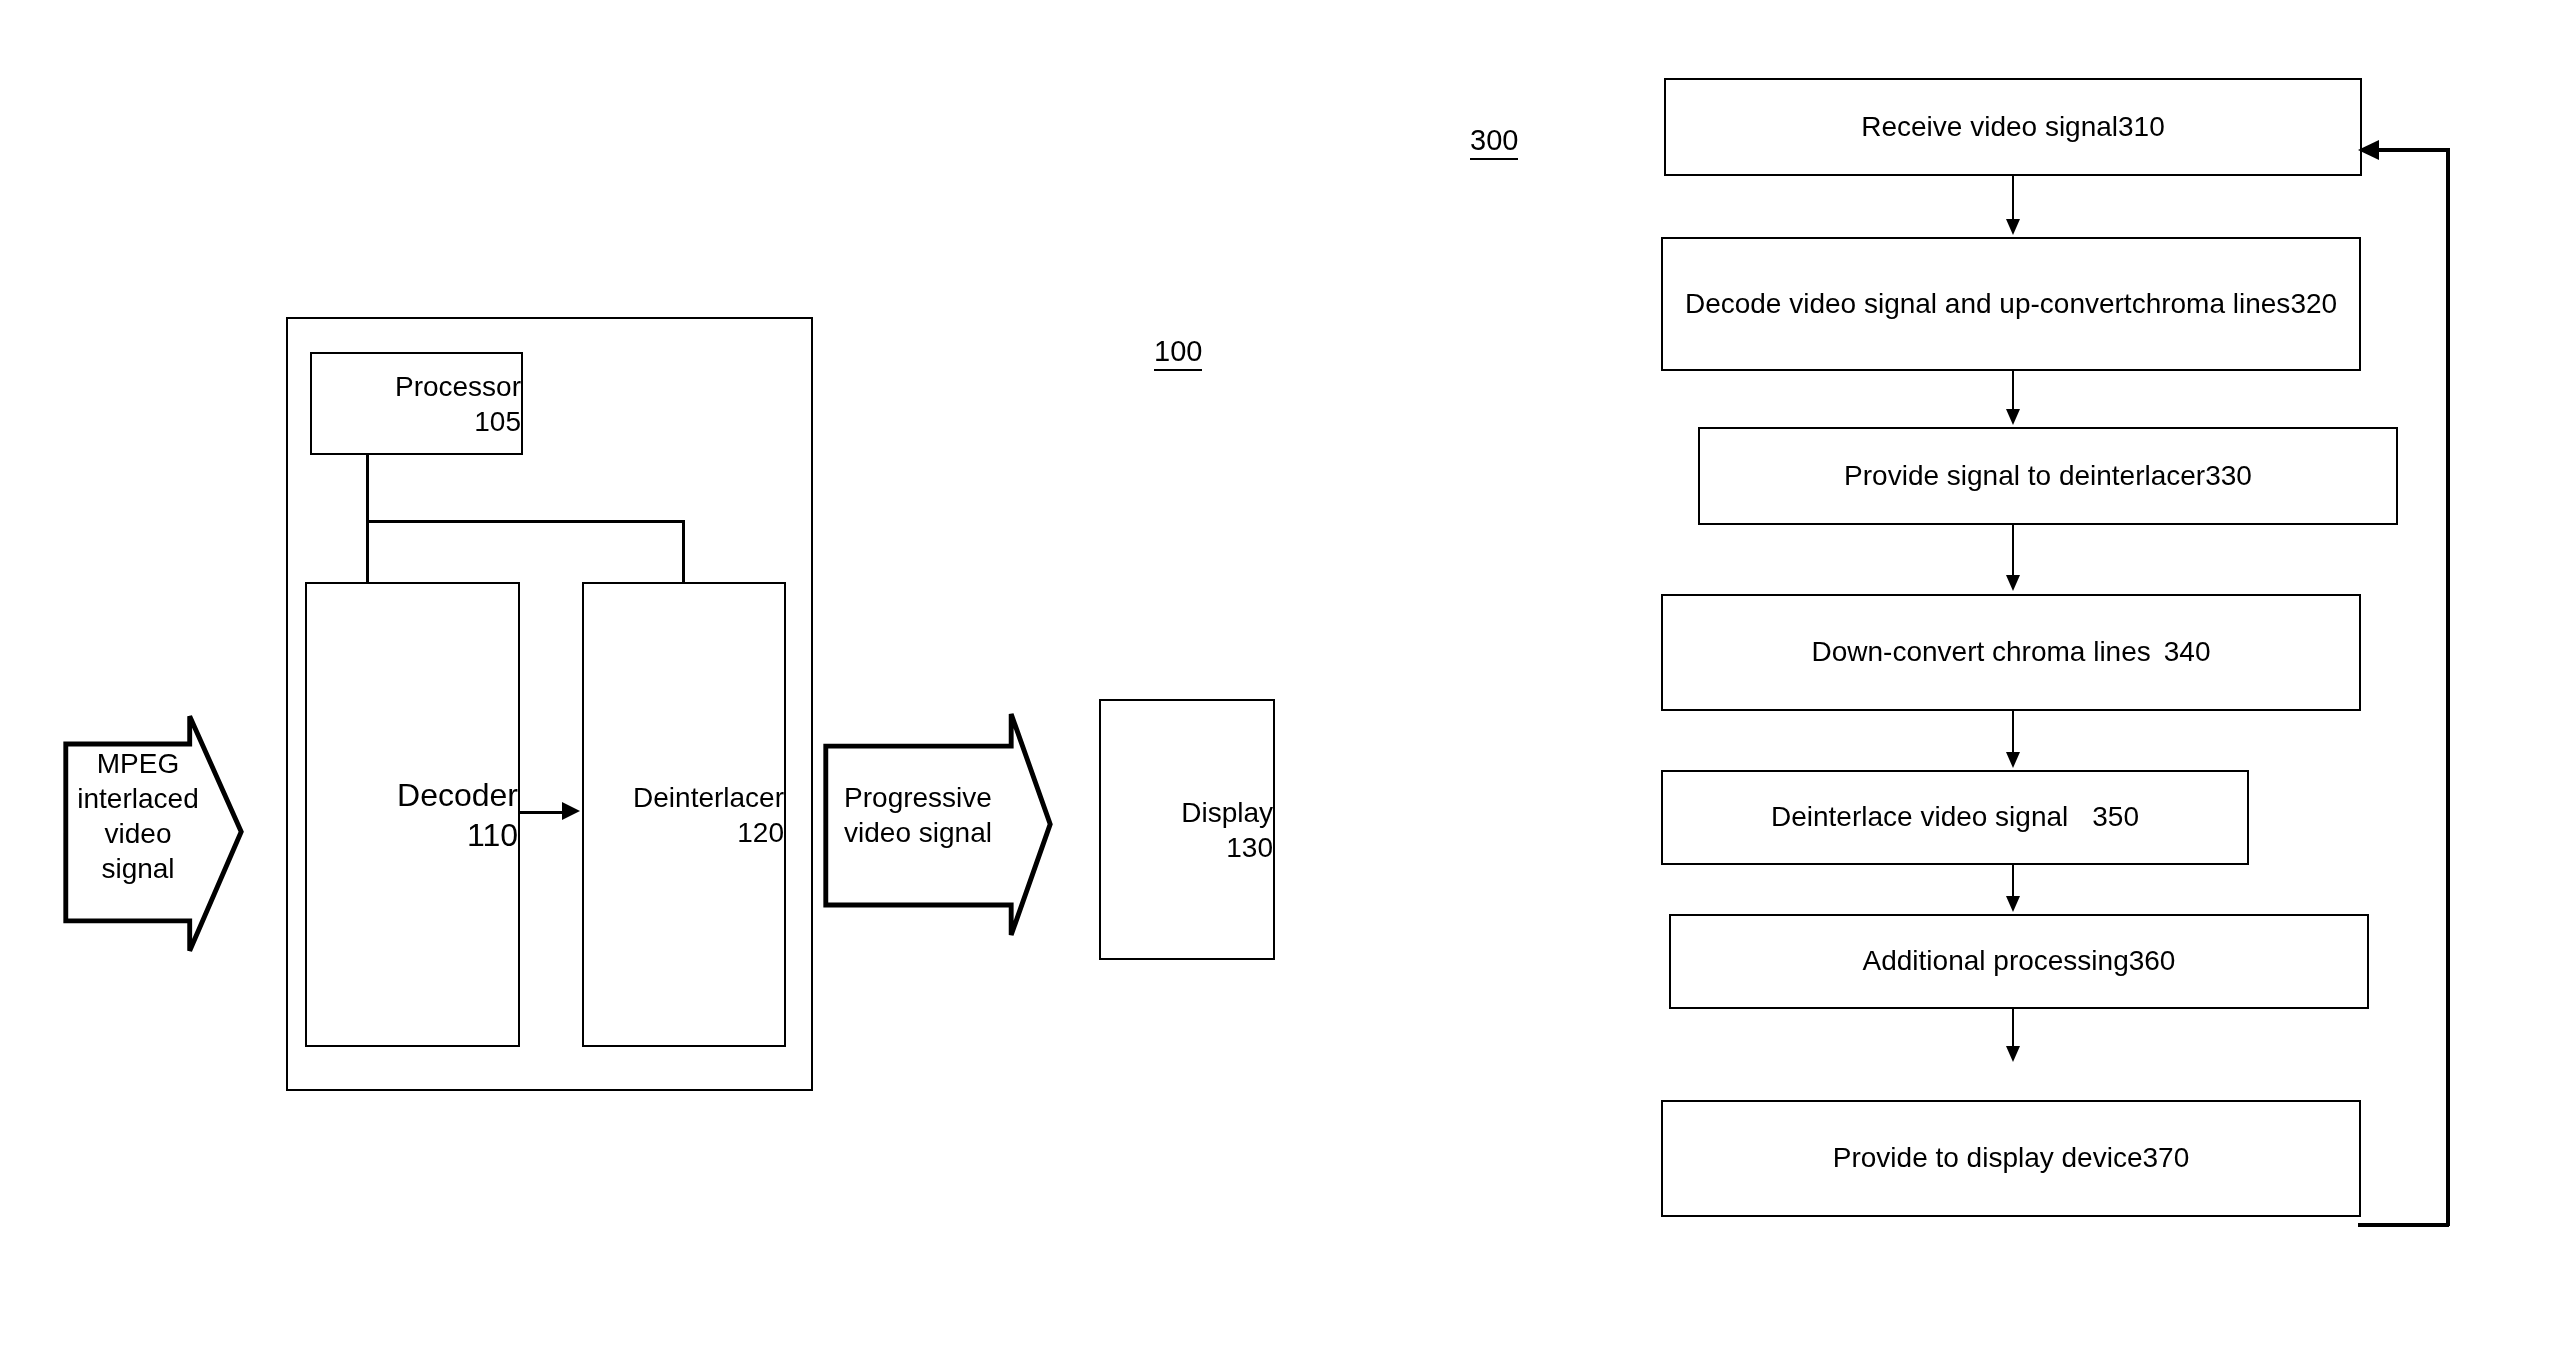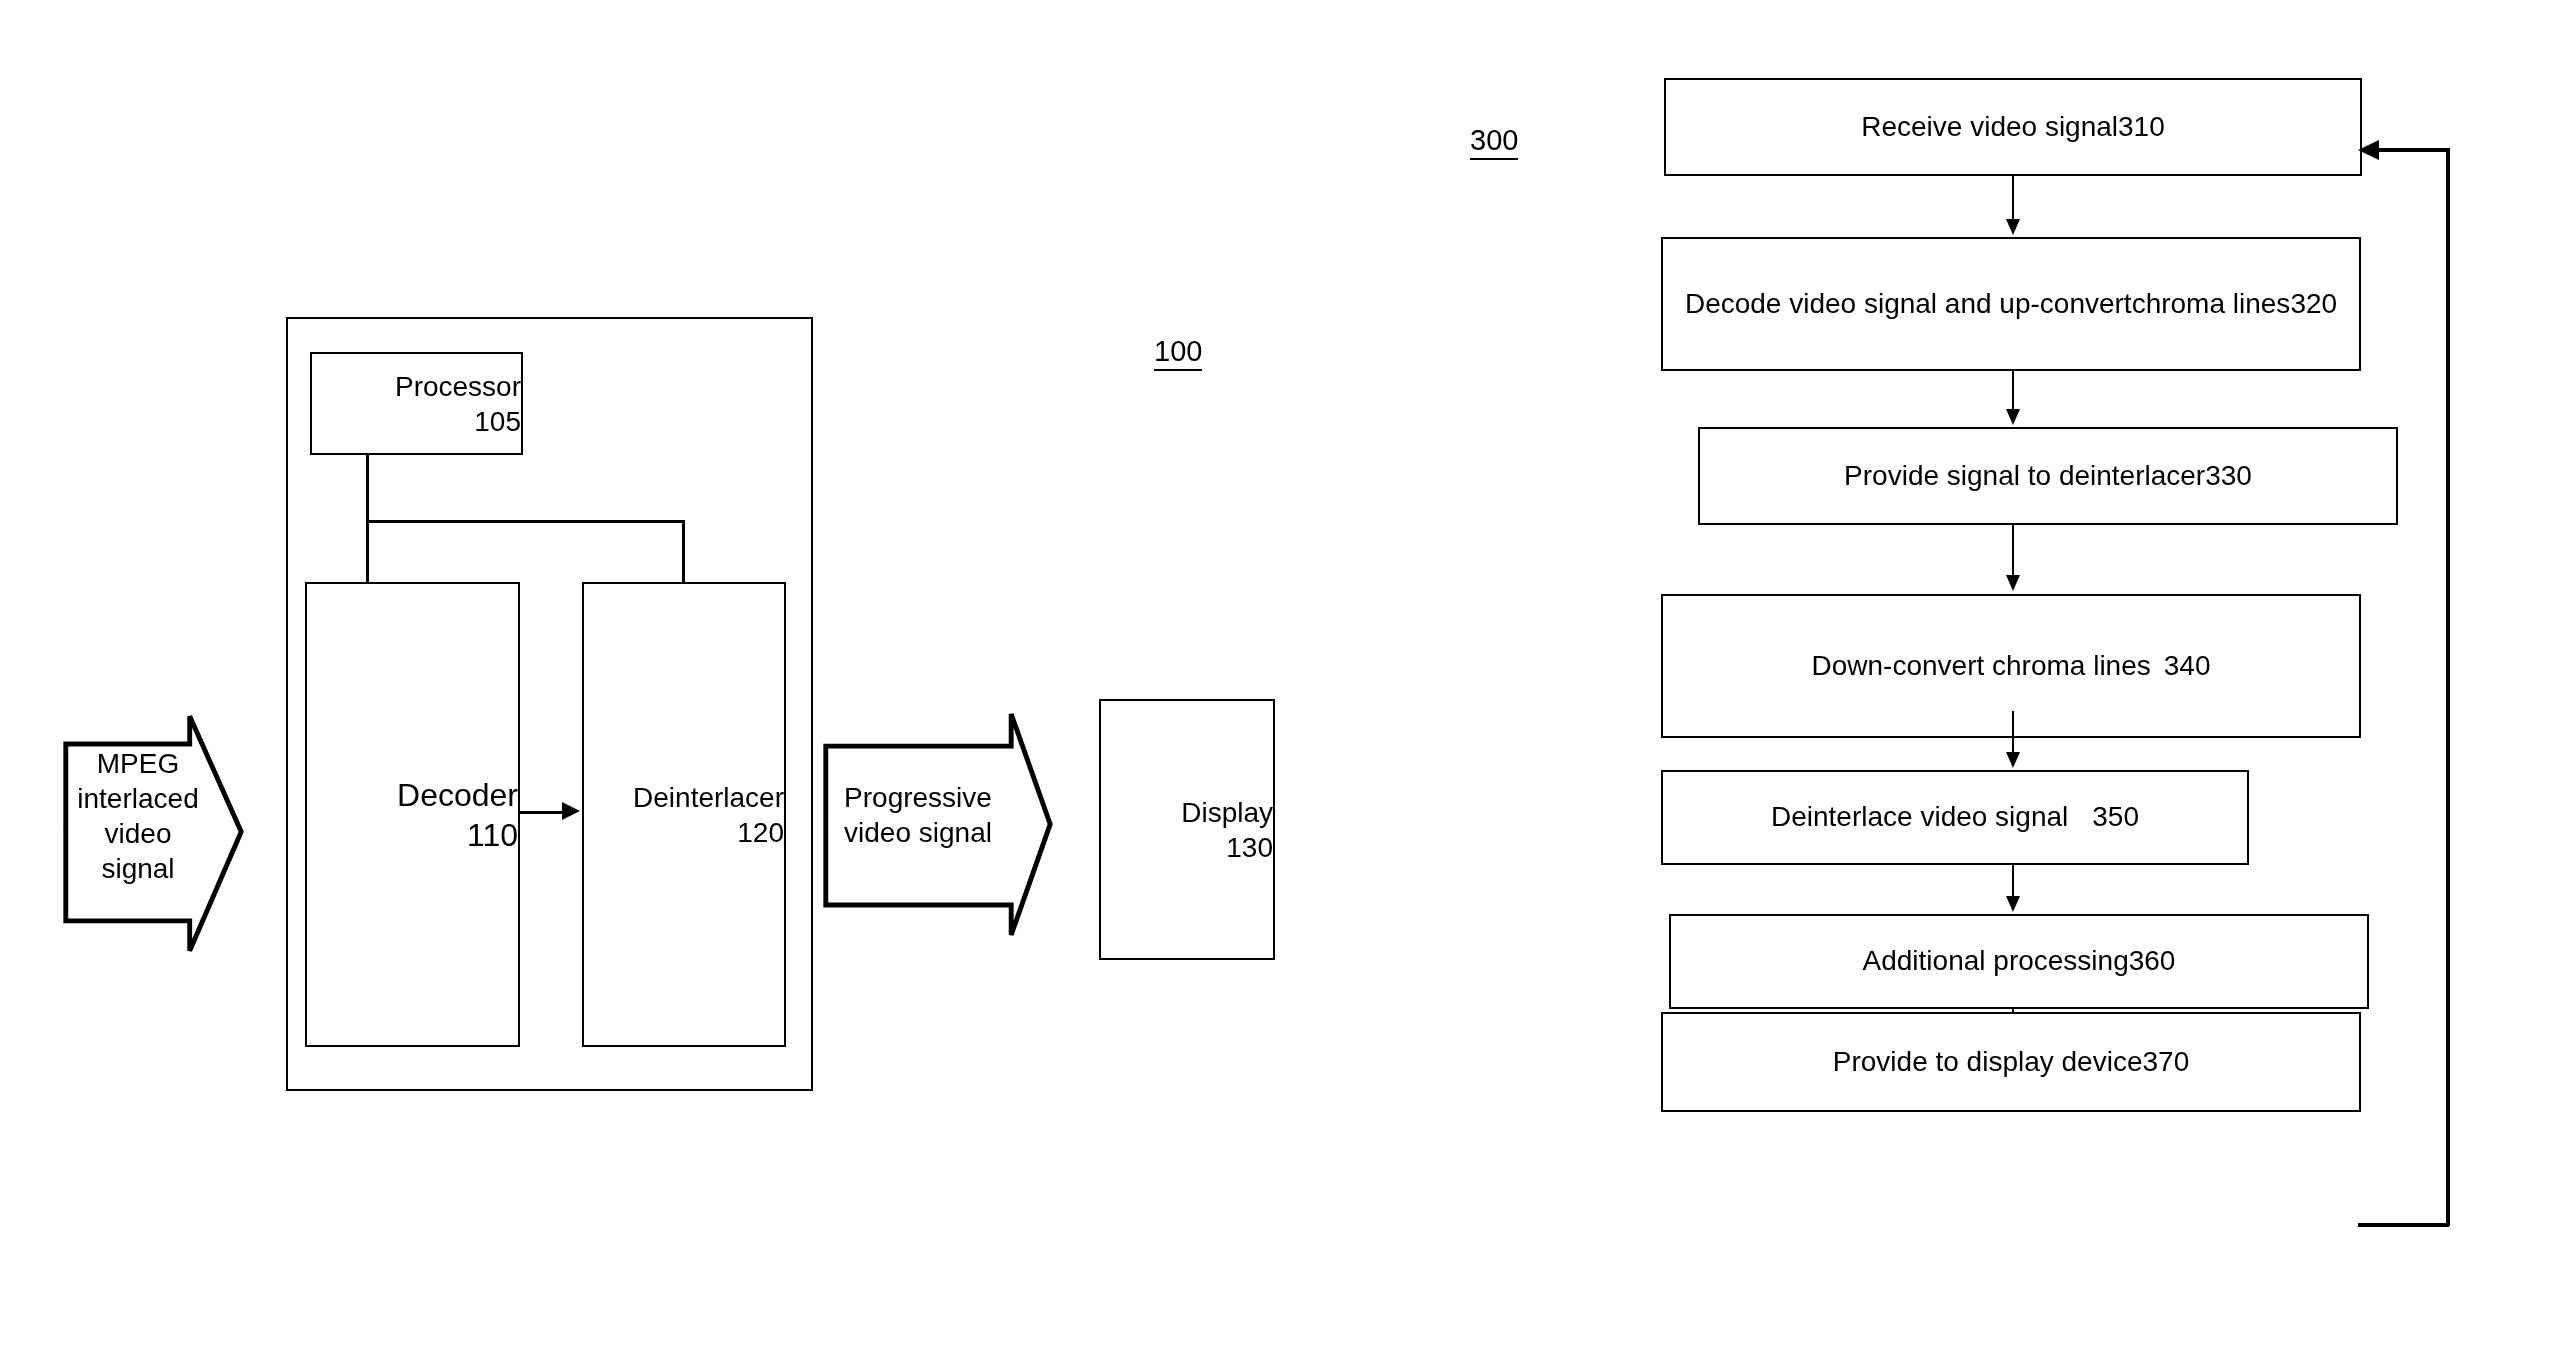--- a/index.html
+++ b/index.html
@@ -219,42 +219,42 @@
   <div class="fc-arrow-line" style="left:2012px; top:371px; height:47px;"></div>
   <div class="fc-arrow-head" style="left:2006px; top:409px;"></div>
 
   <div class="fc-box" style="left:1661px; top:427px; width:700px; height:98px;margin-left:37px;">
     <span>Provide signal to deinterlacer</span>
     <span>330</span>
   </div>
   <div class="fc-arrow-line" style="left:2012px; top:525px; height:60px;"></div>
   <div class="fc-arrow-head" style="left:2006px; top:575px;"></div>
 
-  <div class="fc-box" style="left:1661px; top:594px; width:700px; height:144px;gap:13px;">
+  <div class="fc-box" style="left:1661px; top:594px; width:700px; height:117px;gap:13px;">
     <span>Down-convert chroma lines</span>
     <span>340</span>
   </div>
   <div class="fc-arrow-line" style="left:2012px; top:711px; height:50px;"></div>
   <div class="fc-arrow-head" style="left:2006px; top:752px;"></div>
 
   <div class="fc-box" style="left:1661px; top:770px; width:588px; height:95px;gap:24px;">
     <span>Deinterlace video signal</span>
     <span>350</span>
   </div>
   <div class="fc-arrow-line" style="left:2012px; top:865px; height:40px;"></div>
   <div class="fc-arrow-head" style="left:2006px; top:896px;"></div>
 
   <div class="fc-box" style="left:1669px; top:914px; width:700px; height:95px;">
     <span>Additional processing</span>
     <span>360</span>
   </div>
   <div class="fc-arrow-line" style="left:2012px; top:1009px; height:47px;"></div>
   <div class="fc-arrow-head" style="left:2006px; top:1046px;"></div>
 
-  <div class="fc-box" style="left:1661px; top:1012px; width:700px; height:100px;">
+  <div class="fc-box" style="left:1661px; top:1100px; width:700px; height:117px;">
     <span>Provide to display device</span>
     <span>370</span>
   </div>
 
   <div class="fb-line-h" style="left:2358px; top:1223px; width:91px;"></div>
   <div class="fb-line-v" style="left:2446px; top:148px; height:1078px;"></div>
   <div class="fb-line-h" style="left:2379px; top:148px; width:70px;"></div>
   <div class="arrowhead-left" style="left:2358px; top:140px;"></div>
 
 </div>

